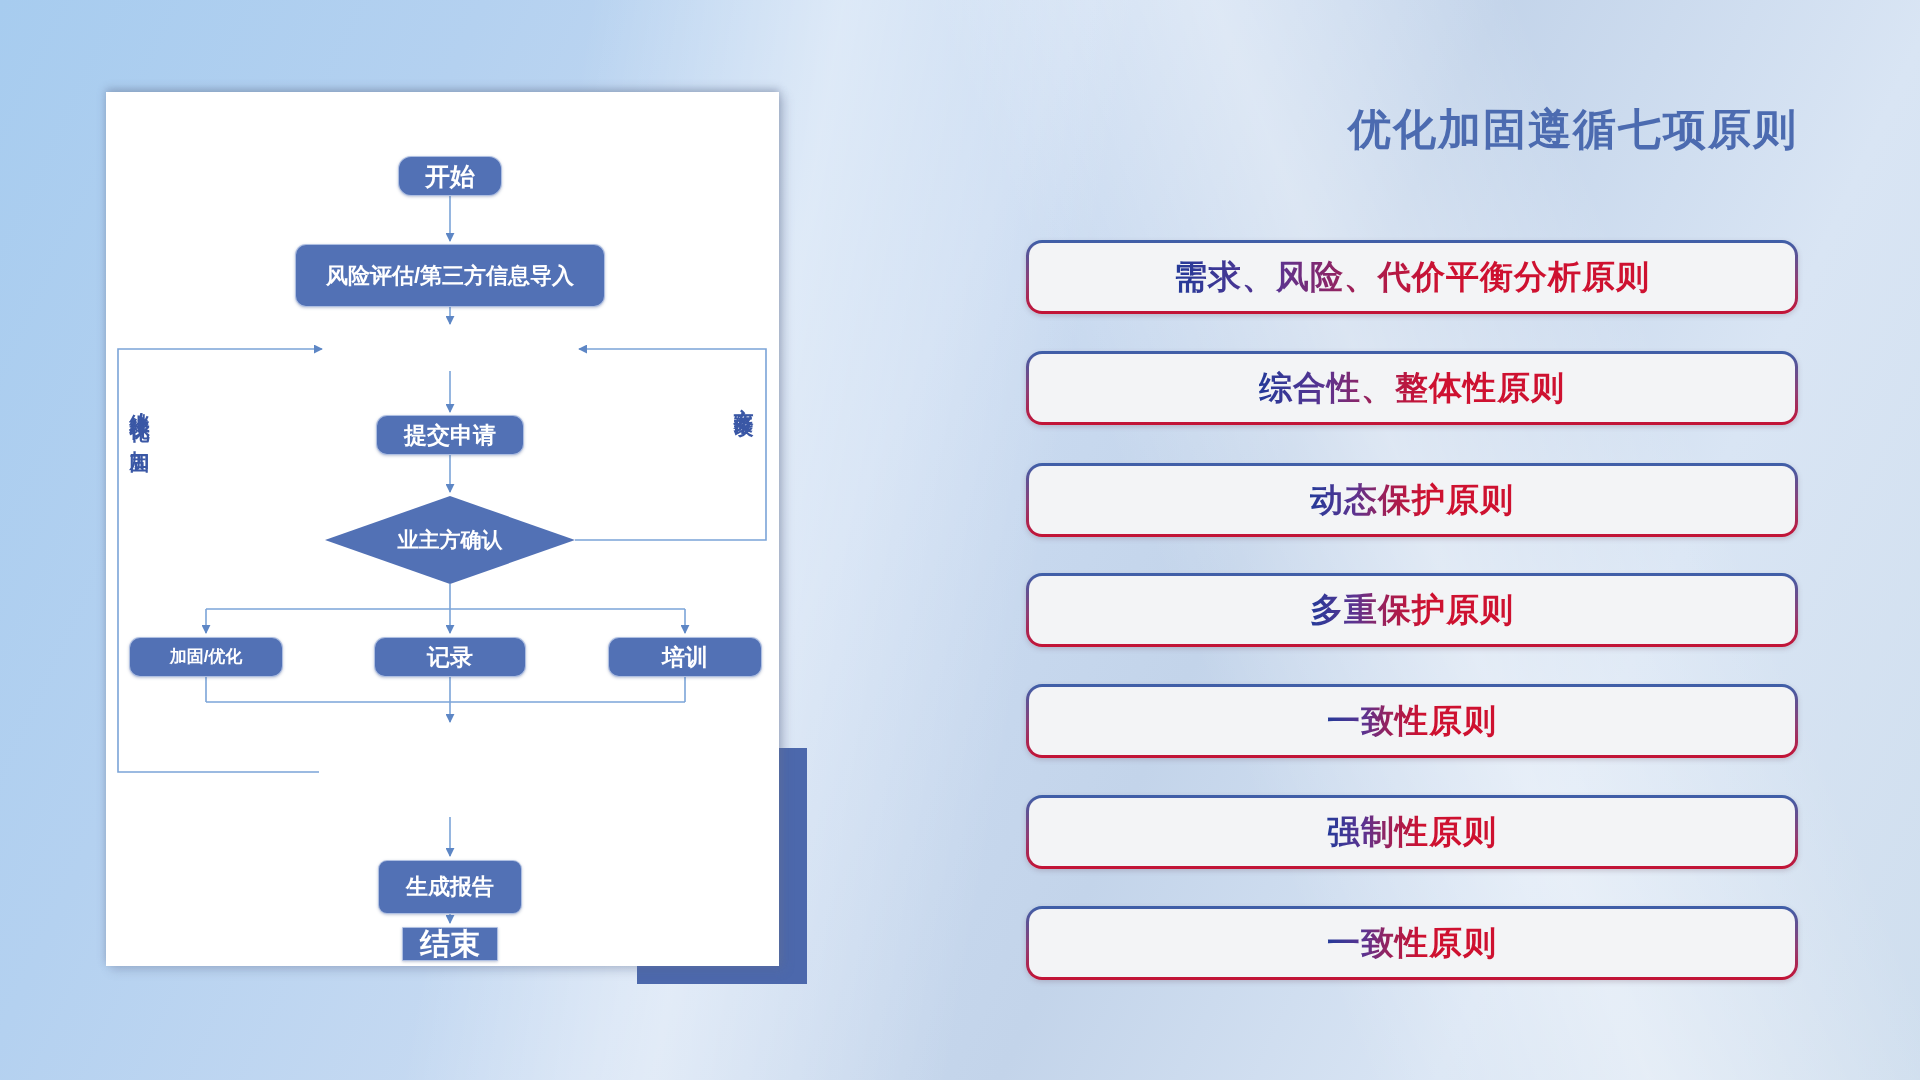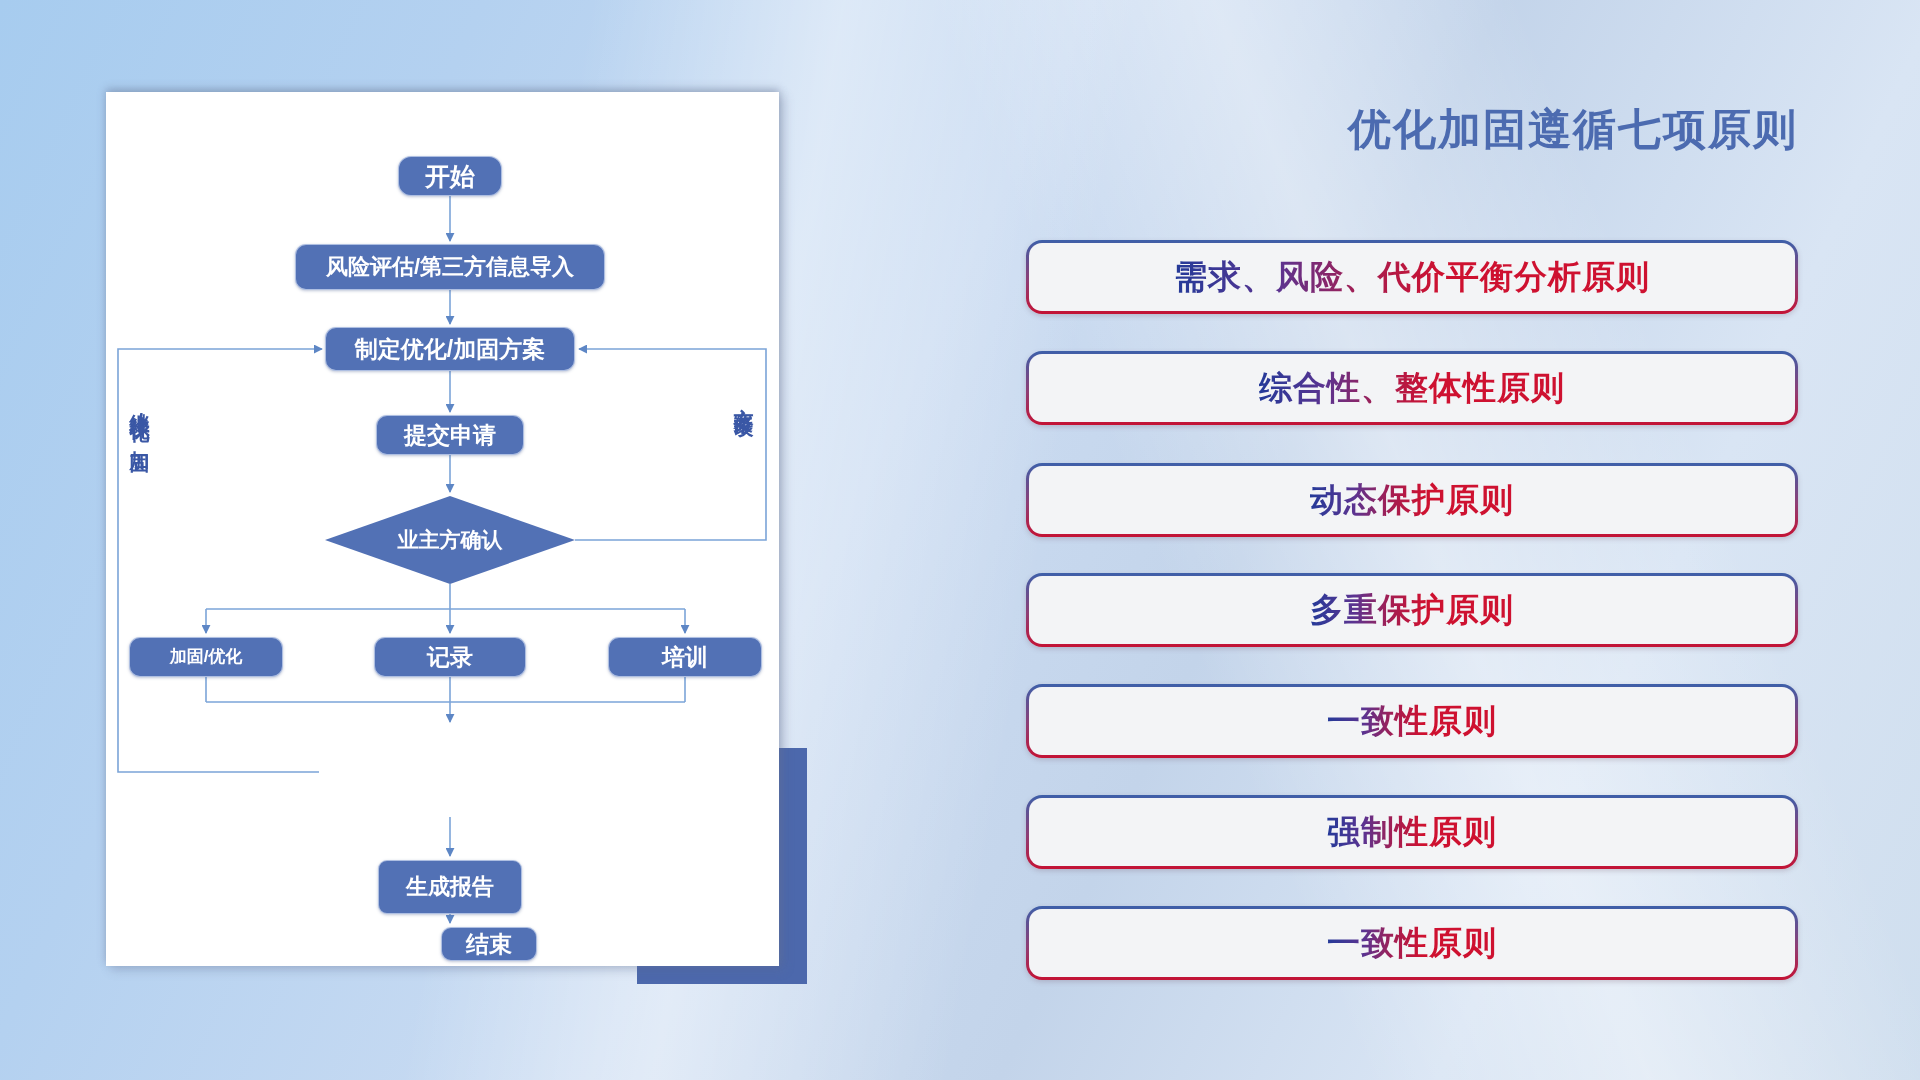--- a/index.html
+++ b/index.html
@@ -89,27 +89,24 @@
         <path d="M469,448 H660 V257 H473" marker-end="url(#arw)"></path>
         <path d="M344,725 V764" marker-end="url(#arw)"></path>
         <path d="M344,804 V831" marker-end="url(#arw)"></path>
       </g>
     </svg>
 
     <div class="node" style="left:292px;top:64px;width:104px;height:40px;font-size:25px;border-radius:13px;">
       <span>开始</span>
     </div>
 
-    <div class="node" style="left:189px;top:152px;width:310px;height:46px;font-size:22px;">
+    <div class="node" style="left:189px;top:152px;width:310px;height:63px;font-size:22px;">
       <span>风险评估/第三方信息导入</span>
     </div>
 
-    <div class="node" style="left:219px;top:235px;width:250px;height:44px;font-size:23px;">
-      <span>制定优化/加固方案</span>
-    </div>
 
     <div class="node" style="left:270px;top:323px;width:148px;height:40px;font-size:23px;">
       <span>提交申请</span>
     </div>
 
     <div class="diamond" style="left:219px;top:404px;width:250px;height:88px;font-size:21px;">
       <span>业主方确认</span>
     </div>
 
     <div class="node" style="left:23px;top:545px;width:154px;height:40px;font-size:17px;">
@@ -122,21 +119,21 @@
 
     <div class="node" style="left:502px;top:545px;width:154px;height:40px;font-size:23px;">
       <span>培训</span>
     </div>
 
 
     <div class="node" style="left:272px;top:768px;width:144px;height:54px;font-size:22px;border-radius:9px;">
       <span>生成报告</span>
     </div>
 
-    <div class="node" style="left:296px;top:835px;width:96px;height:34px;font-size:23px;border-radius:10px;margin-left:39px;">
+    <div class="node" style="left:296px;top:835px;width:96px;height:34px;font-size:30px;border-radius:1px;">
       <span>结束</span>
     </div>
 
     <div class="vlabel" style="left:24px;top:306px;">继续优化/加固</div>
 
     <div class="vlabel" style="left:628px;top:300px;">方案修改</div>
 
   </div>
 
   <h1 class="title">优化加固遵循七项原则</h1>

